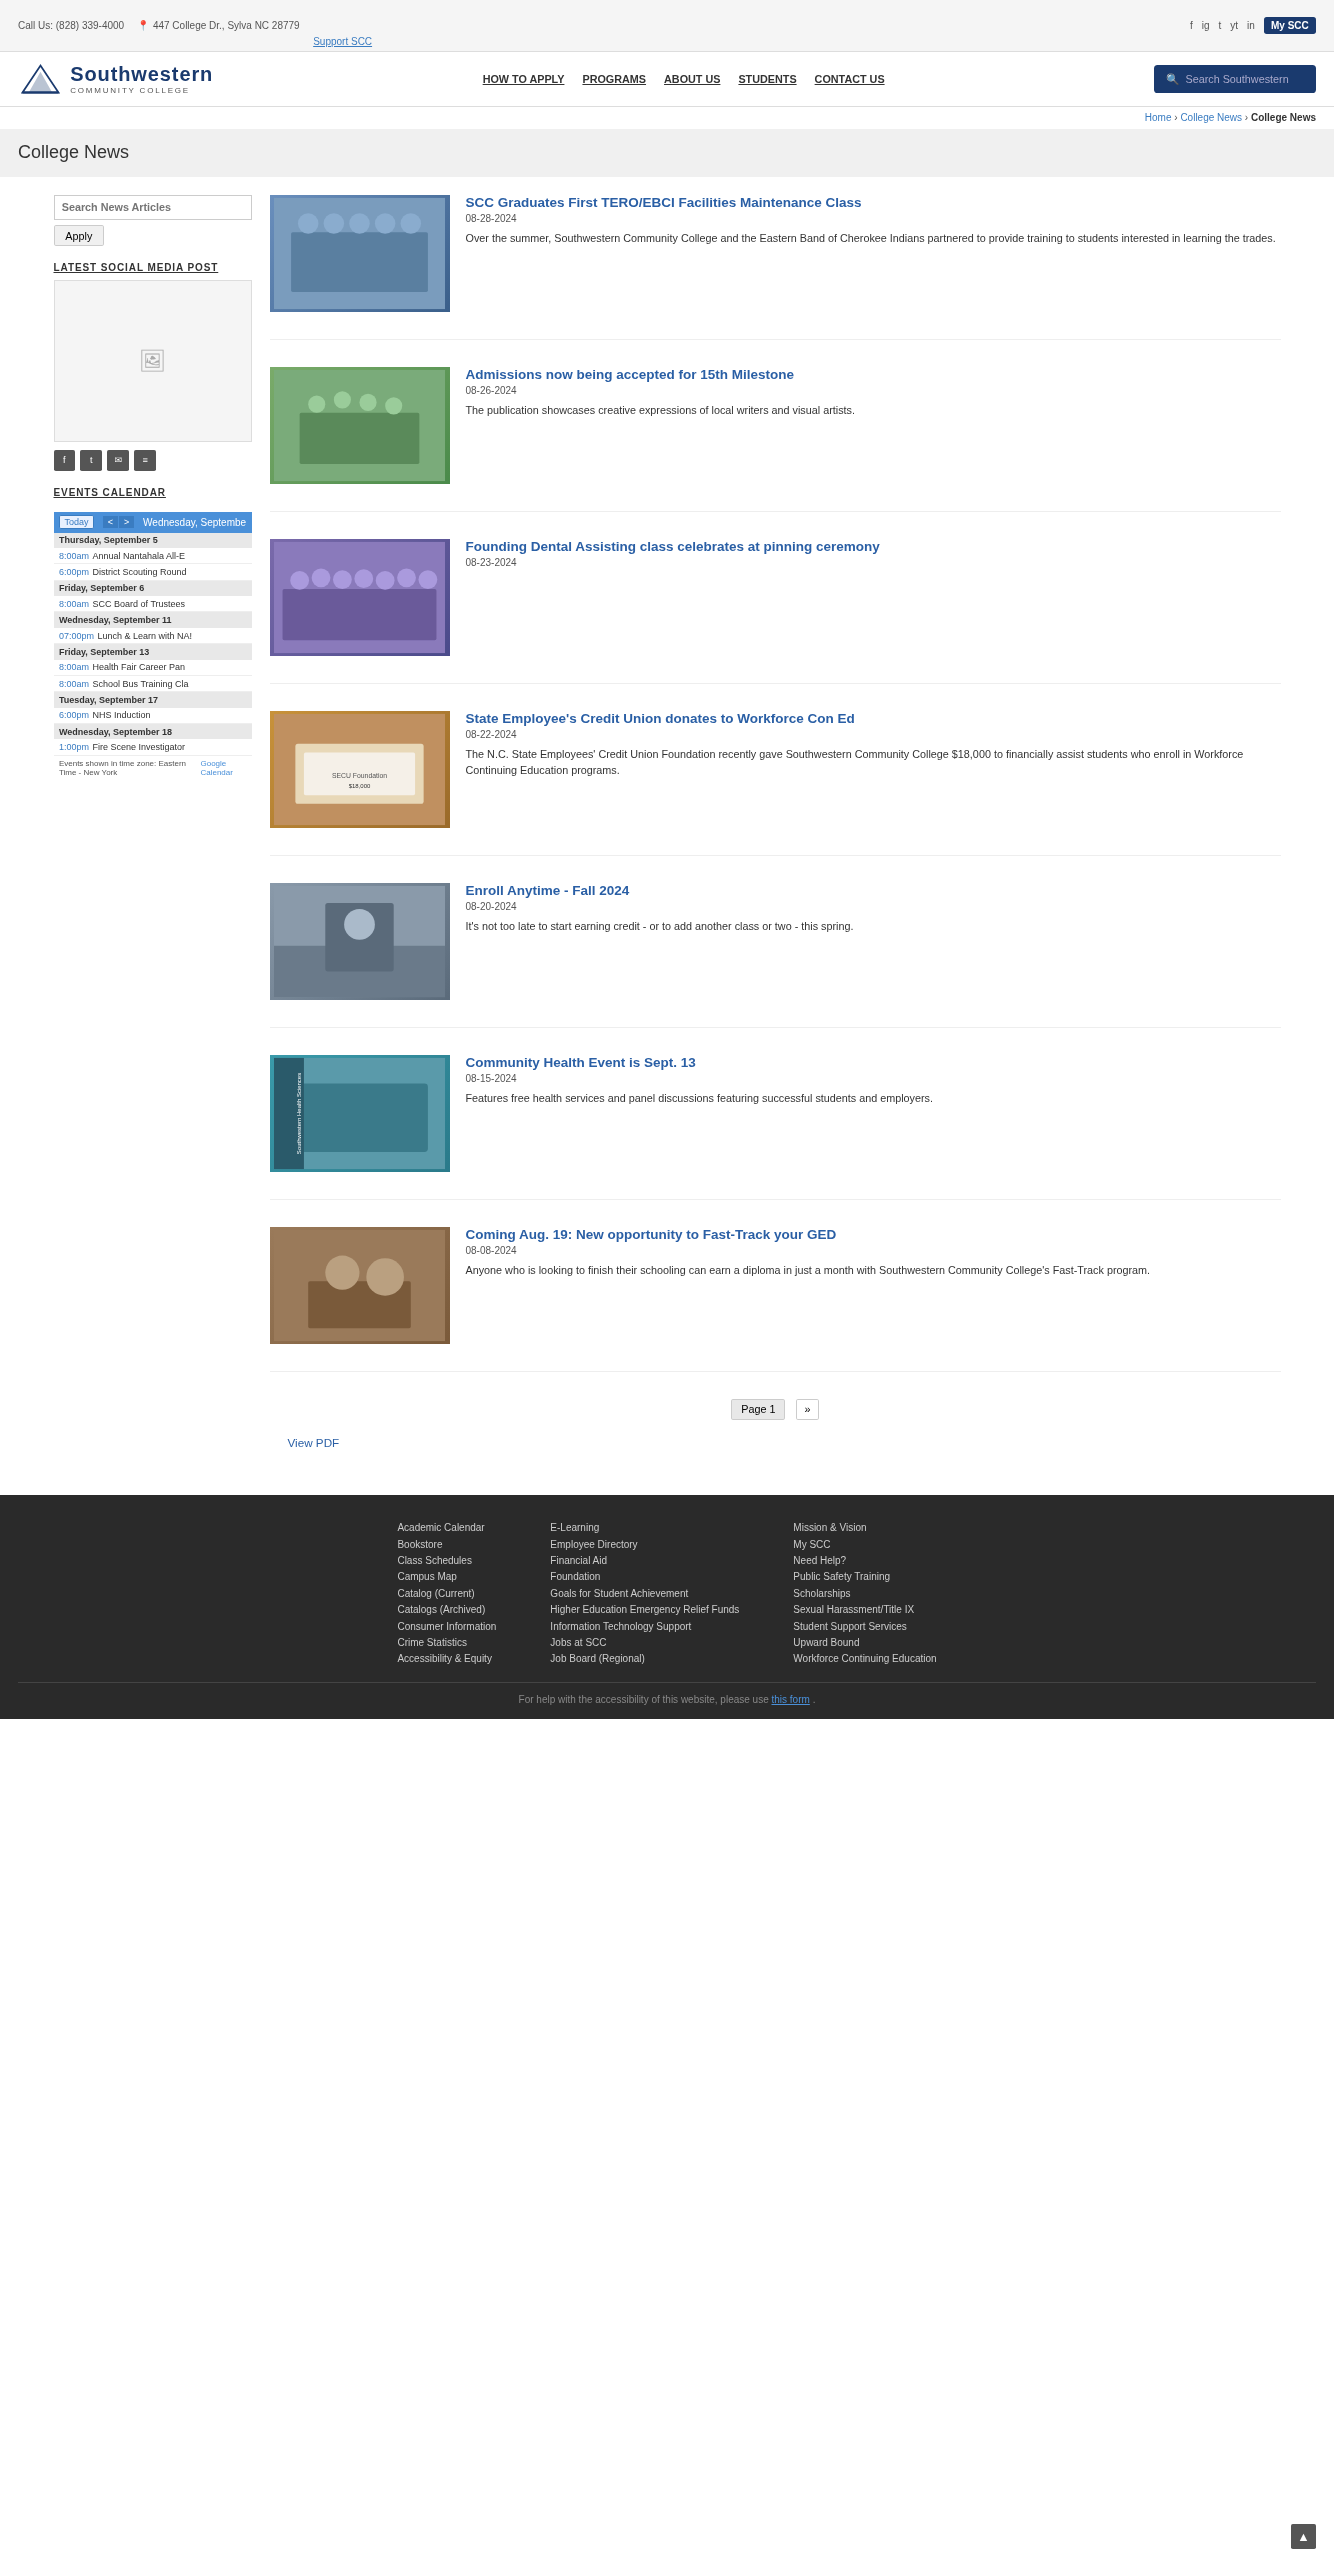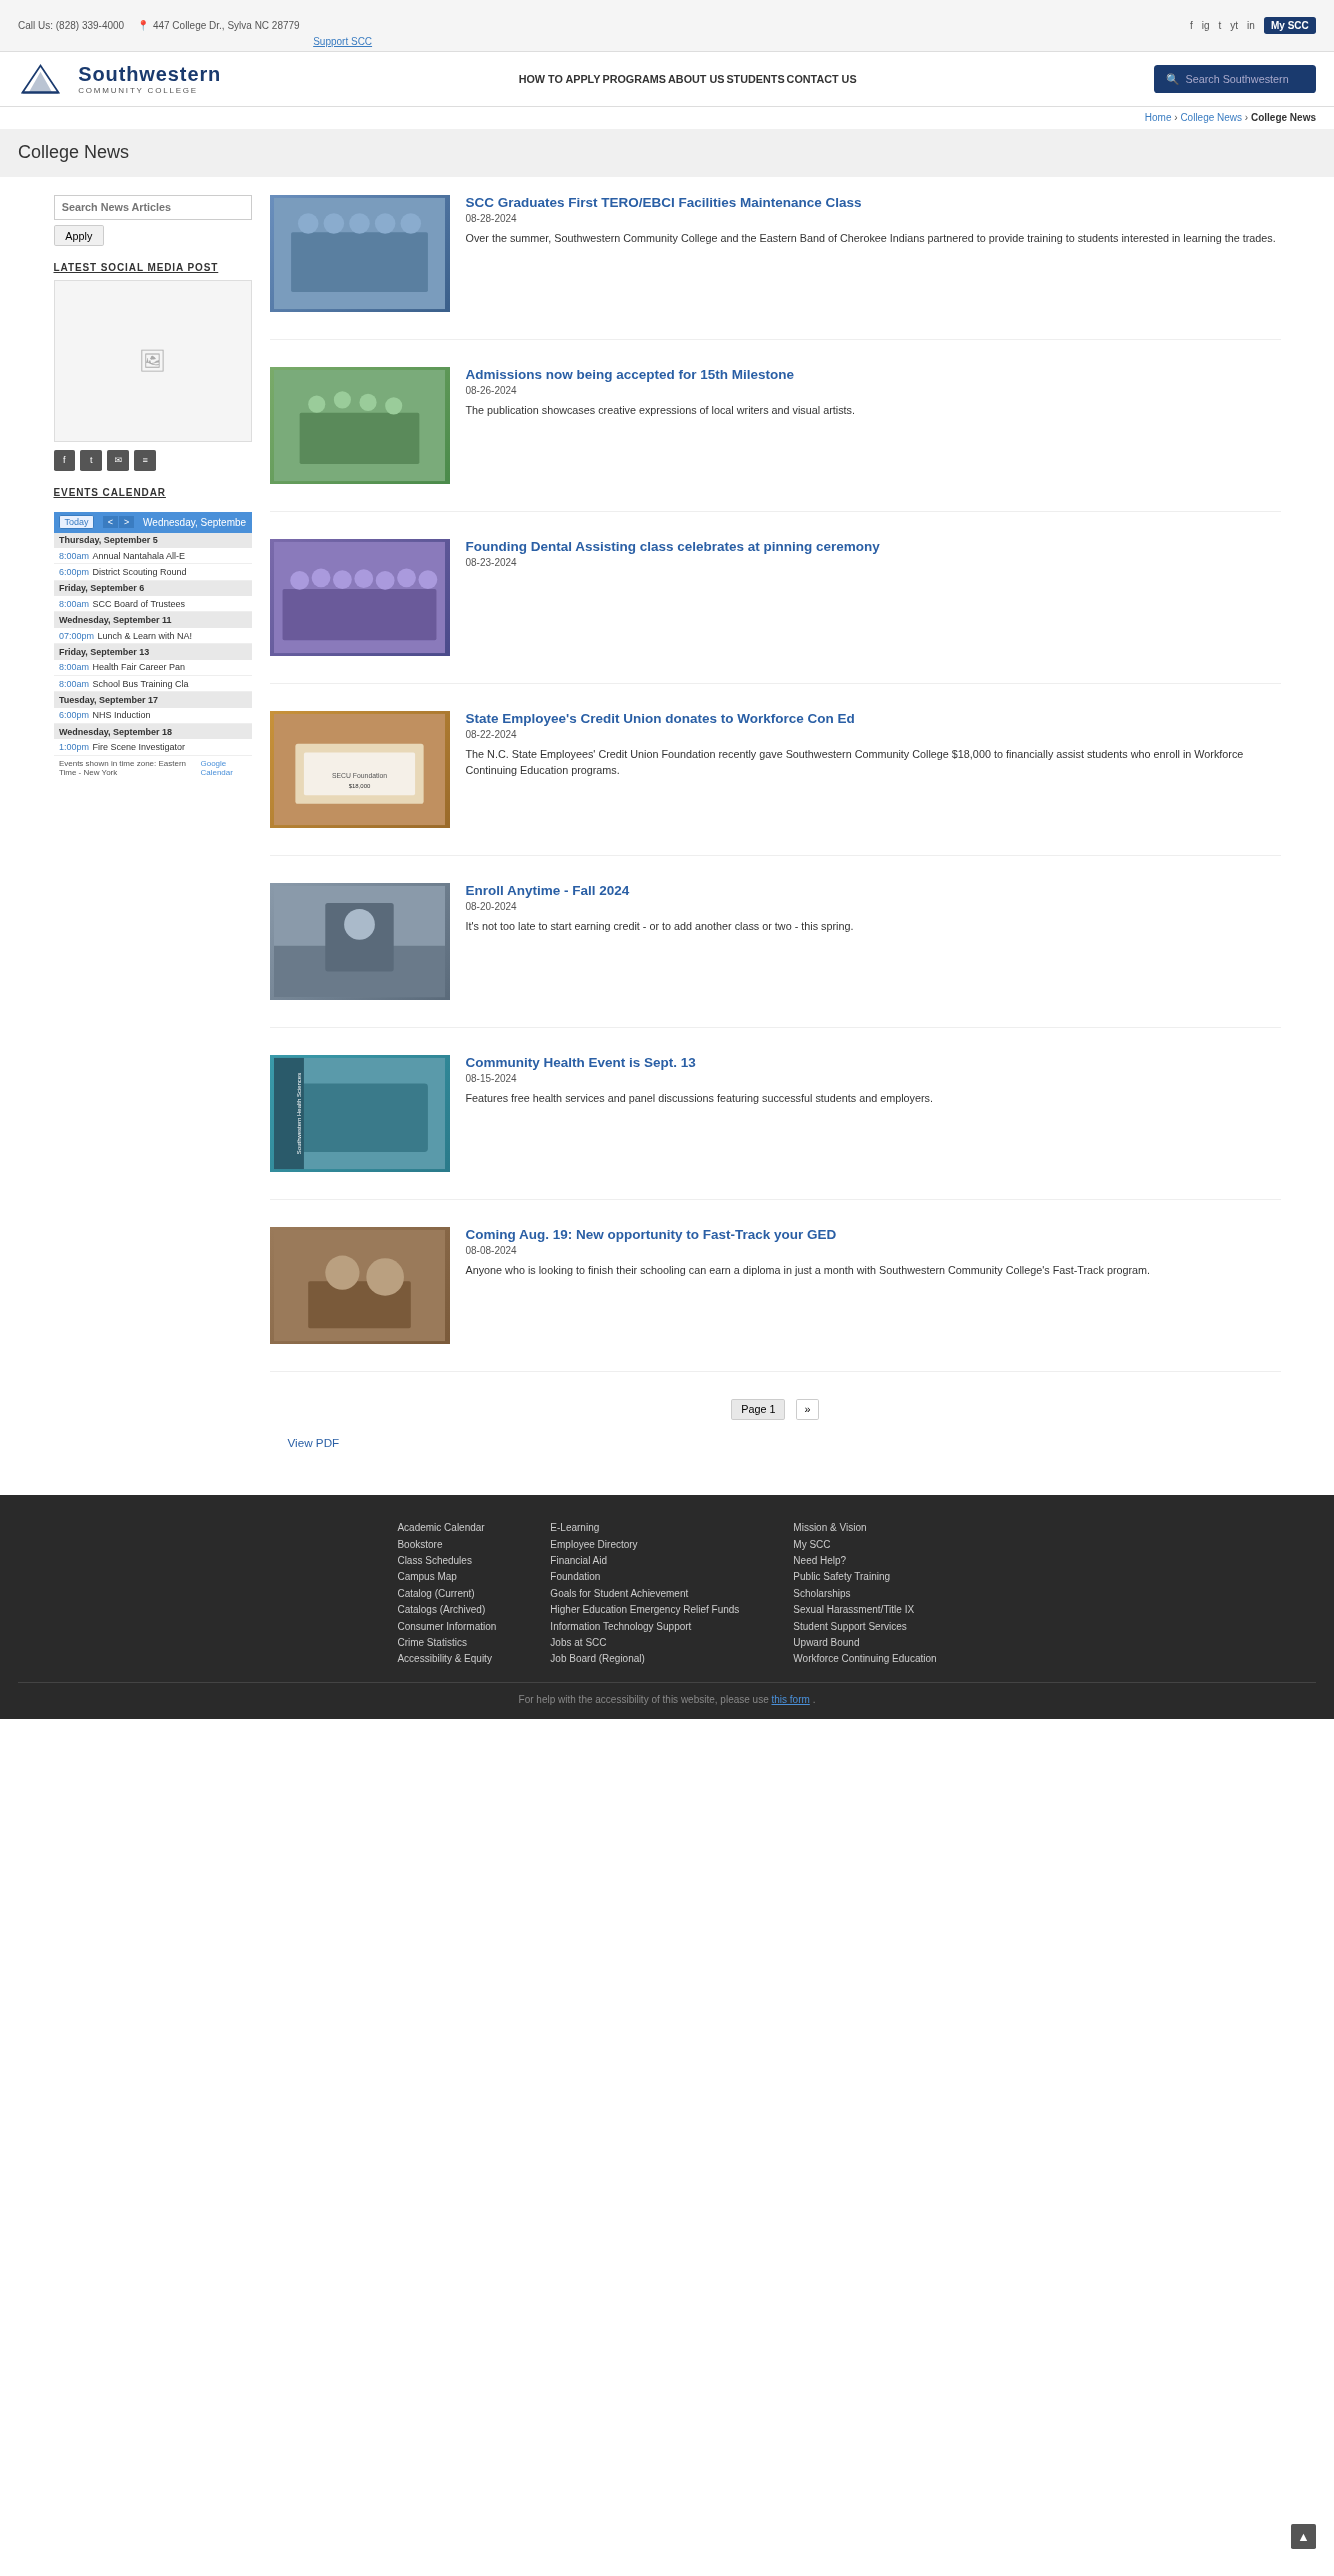--- a/index.html
+++ b/index.html
@@ -30,26 +30,26 @@
     .support-scc { color: #3a7cc1 !important; margin-top: 31px; }
 
     
     .header {
       display: flex;
       align-items: center;
       justify-content: space-between;
       padding: 9px 18px;
       border-bottom: 0.9px solid #ddd;
     }
-    .logo-area { display: flex; align-items: center; gap: 8px; }
+    .logo-area { display: flex; align-items: center; }
     .logo-text { display: flex; flex-direction: column; margin-left: 7.2px; }
     .logo-main { font-size: 20px; font-weight: bold; color: #1a3a6e; letter-spacing: 0.9px; }
     .logo-sub { font-size: 8px; color: #555; letter-spacing: 1.8px; text-transform: uppercase; }
     .logo-icon { width: 45px; height: 36px; }
-    nav { display: flex; gap: 2px; align-items: flex-start; }
+    nav { display: flex; gap: 18px; align-items: flex-start; text-decoration: underline; }
     nav a { text-decoration: none; color: #333; font-size: 10.8px; font-weight: bold; text-transform: uppercase; }
     .search-box {
       background: #1a3a6e;
       color: #fff;
       border: none;
       padding: 7.2px 12.6px;
       border-radius: 3.6px;
       font-size: 10.8px;
       width: 162px;
       cursor: text;

